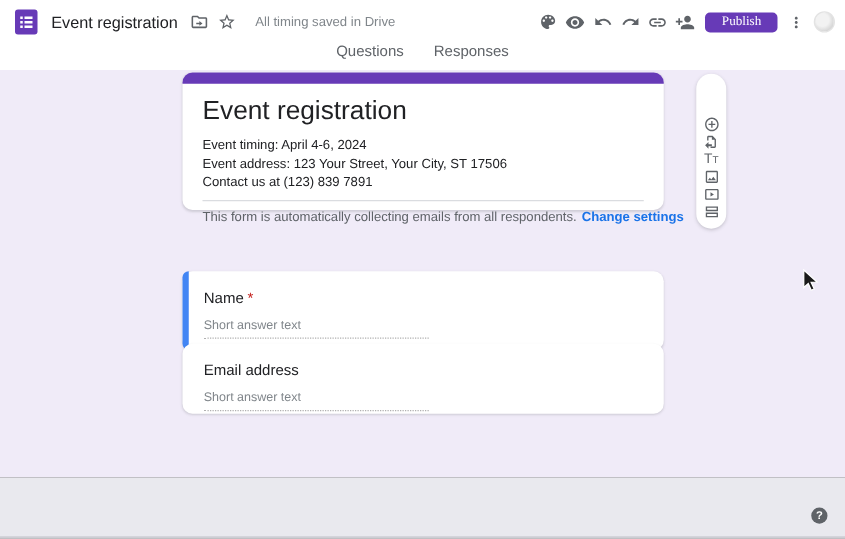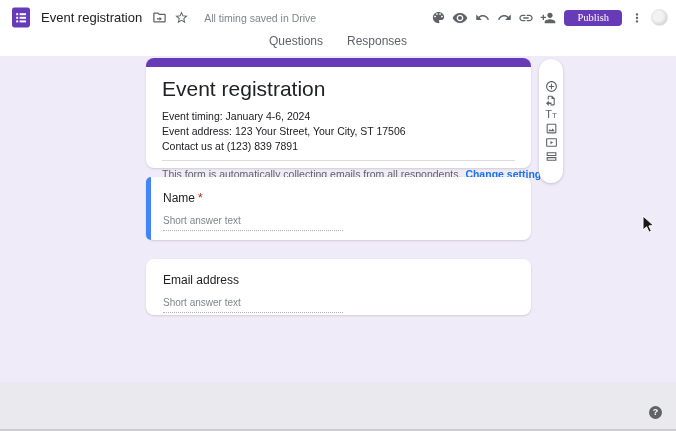--- a/index.html
+++ b/index.html
@@ -29,33 +29,33 @@
   .card{position:absolute;left:146px;width:385px;background:#fff;border-radius:8px;
     box-shadow:0 1px 2px rgba(60,64,67,.18);box-sizing:border-box;}
   .header-card{top:2px;height:110px;}
   .header-card .accent-bar{position:absolute;top:0;left:0;right:0;height:9px;background:#673ab7;border-radius:8px 8px 0 0;}
   .header-card .inner{padding:19px 16px 0 16px;}
   .form-title{font-size:21px;color:#202124;line-height:24px;}
   .form-desc{margin-top:8px;font-size:10.5px;line-height:15px;color:#202124;}
   .hdr-divider{margin-top:6px;border-top:1px solid #dadce0;height:0;}
   .email-banner{margin-top:7px;font-size:10.5px;color:#5f6368;white-space:nowrap;}
   .email-banner .link{color:#1a73e8;font-weight:bold;margin-left:4px;cursor:pointer;}
-  .q-card{padding:14px 16px 0 17px;}
+  .q-card{padding:14px 16px 0 17px;margin-top:40px;}
   .q-card.selected{border-left:none;}
   .sel-stripe{position:absolute;left:0;top:0;bottom:0;width:5px;background:#4285f4;border-radius:8px 0 0 8px;}
   .name-card{top:121px;height:63px;}
-  .email-card{top:203px;height:56px;}
+  .email-card{top:179px;height:56px;}
   .q-label{font-size:12px;color:#202124;}
   .req-star{color:#c5221f;margin-left:3px;}
   .q-placeholder{margin-top:10px;width:180px;font-size:10px;color:#80868b;
     padding-bottom:4px;border-bottom:1px dotted #b0b0b0;cursor:pointer;}
   
-  .side-toolbar{position:absolute;left:539px;top:3px;width:24px;height:124px;background:#fff;
+  .side-toolbar{position:absolute;left:557px;top:3px;width:24px;height:124px;background:#fff;
     border-radius:12px;box-shadow:0 1px 3px rgba(60,64,67,.25);display:flex;flex-direction:column;
-    align-items:center;justify-content:center;padding:7px 0;box-sizing:border-box;}
+    align-items:center;justify-content:flex-end;padding:7px 0;box-sizing:border-box;}
   .tool{width:14px;height:14px;display:flex;align-items:center;justify-content:center;cursor:pointer;}
   .tt-icon{font-size:11px;color:#5f6368;font-variant:small-caps;letter-spacing:0;line-height:1;}
   
   .footer{position:absolute;top:382px;left:0;width:676px;height:49px;background:#e9e9ee;
     border-bottom:2px solid #cdcdd3;box-sizing:border-box;}
   .help-btn{position:absolute;left:649px;top:24px;width:13px;height:13px;border-radius:50%;
     background:#5f6368;color:#fff;font-size:9px;font-weight:bold;display:flex;align-items:center;
     justify-content:center;cursor:pointer;line-height:1;}
   
   .cursor{position:absolute;left:642px;top:215px;z-index:9;pointer-events:none;}
@@ -139,21 +139,21 @@
     </div>
   </div>
 
   <div class="main">
 
     <div class="card header-card">
       <div class="accent-bar"></div>
       <div class="inner">
         <div class="form-title">Event registration</div>
         <div class="form-desc">
-          <div>Event timing: January 4-6, 2024</div>
+          <div>Event timing: April 4-6, 2024</div>
           <div>Event address: 123 Your Street, Your City, ST 17506</div>
           <div>Contact us at (123) 839 7891</div>
         </div>
         <div class="hdr-divider"></div>
         <div class="email-banner"><span>This form is automatically collecting emails from all respondents.</span><span class="link">Change settings</span></div>
       </div>
     </div>
 
     <div class="card q-card name-card selected">
       <div class="sel-stripe"></div>

